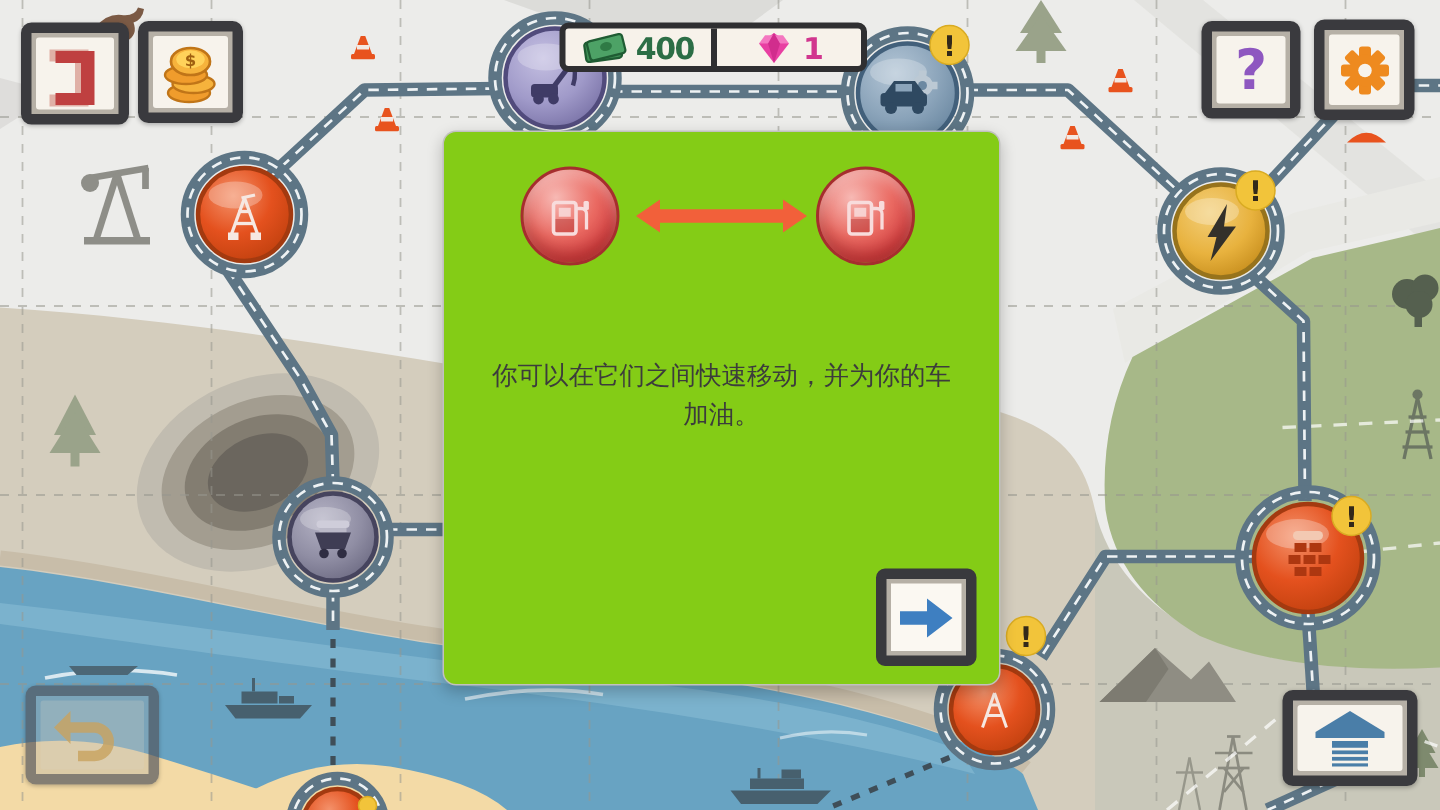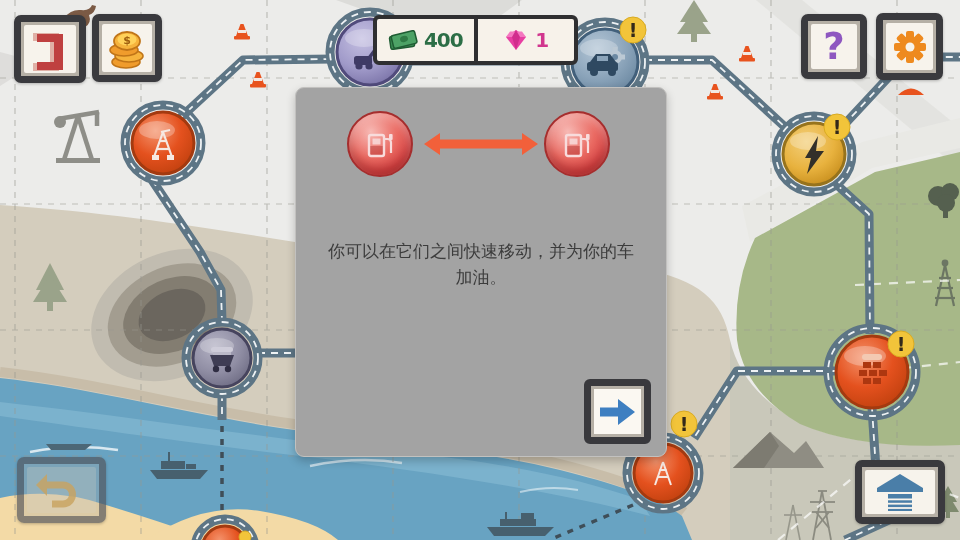--- a/index.html
+++ b/index.html
@@ -17,32 +17,32 @@
   #btn-shop{left:92px;top:14px;width:70px;height:68px;}
   #btn-help{left:801px;top:14px;width:66px;height:65px;}
   #btn-settings{left:876px;top:13px;width:67px;height:67px;}
   #btn-garage{left:855px;top:460px;width:90px;height:64px;}
   #btn-undo{left:17px;top:457px;width:89px;height:66px;border-color:rgba(58,62,72,.55);
             background:rgba(170,170,165,.30);}
   #btn-undo .panel{background:rgba(215,210,200,.25);}
   .q-glyph{font-size:37px;font-weight:bold;color:#8e57c0;line-height:1;}
 
   
-  #resource-bar{position:absolute;left:373px;top:15px;width:205px;height:50px;
+  #resource-bar{position:absolute;left:373px;top:15px;width:205px;height:33px;
       box-sizing:border-box;border:4px solid #2f2f31;border-radius:6px;background:#f7f2ea;
       display:flex;align-items:stretch;}
   #resource-bar .cell{flex:1;display:flex;align-items:center;justify-content:center;gap:6px;}
   #resource-bar .divider{width:4px;background:#2f2f31;}
   .res-val{font-size:20px;font-weight:700;letter-spacing:-1px;line-height:1;}
   #money-value{color:#2c6e46;}
   #gems-value{color:#d1368e;}
 
   
   #dialog{position:absolute;left:295px;top:87px;width:370px;height:368px;
-      background:#a3a3a3;border-radius:9px;border:1px solid #c2c1bf;
+      background:#84cc16;border-radius:9px;border:1px solid #c2c1bf;
       box-shadow:0 4px 10px rgba(0,0,0,.22);}
   .fuel-ball{position:absolute;top:23px;width:66px;height:66px;border-radius:50%;
       border:2px solid #a52e2e;box-sizing:border-box;
       background:radial-gradient(circle at 35% 30%,#f7b9b4 0%,#ea6a62 45%,#d84848 70%,#b93434 100%);
       box-shadow:inset 0 -7px 10px rgba(110,10,10,.35),inset 0 5px 8px rgba(255,255,255,.35);
       display:flex;align-items:center;justify-content:center;}
   #fuel-ball-left{left:51px;}
   #fuel-ball-right{left:248px;}
   #dialog-arrow{position:absolute;left:126px;top:40px;}
   #dialog-text{position:absolute;left:8px;right:8px;top:150px;text-align:center;

